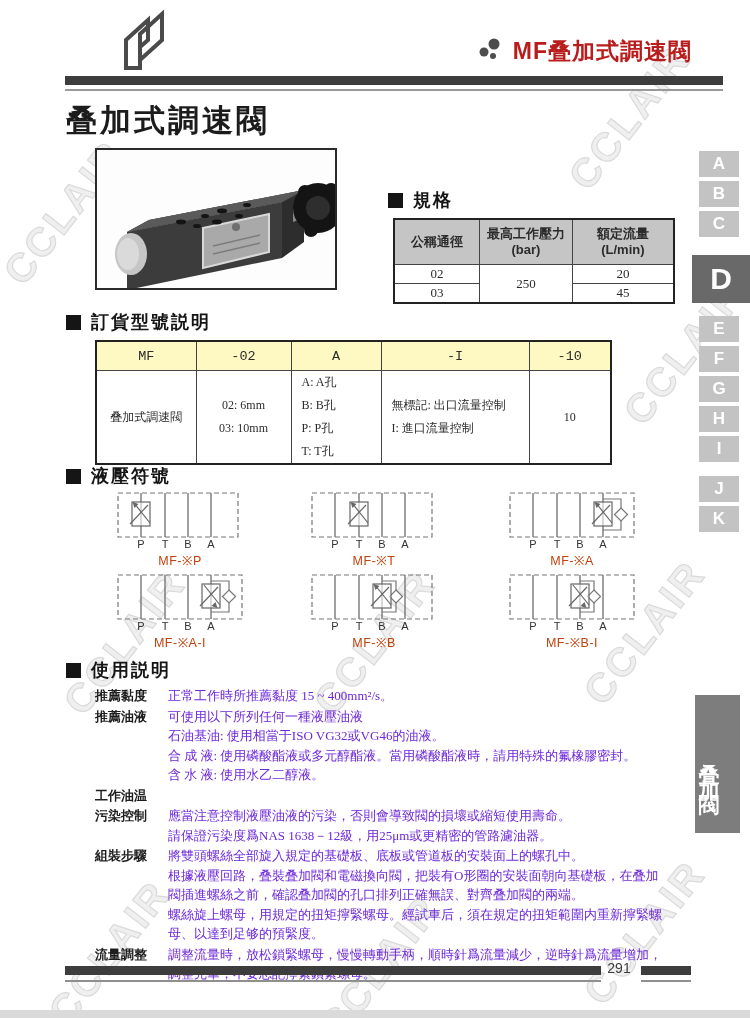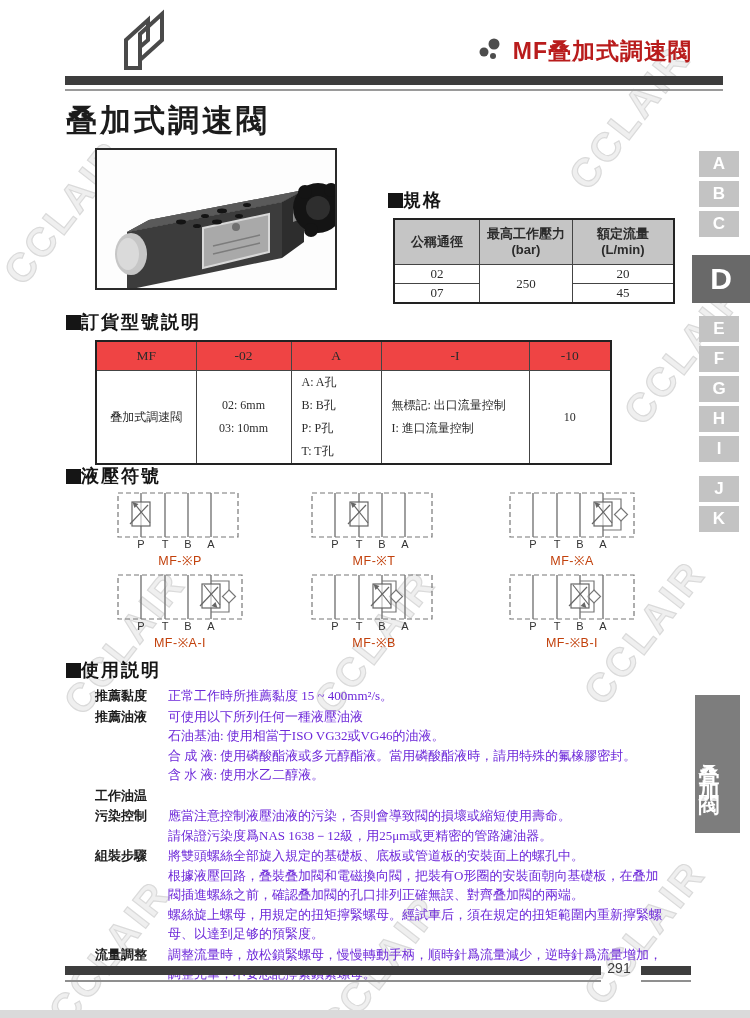--- a/index.html
+++ b/index.html
@@ -17,34 +17,34 @@
              color:#b91c1c;letter-spacing:1px;}
   .hdr-bar{position:absolute;left:65px;top:76px;width:658px;height:9px;background:#3d3d3d;}
   .hdr-line{position:absolute;left:65px;top:89px;width:658px;height:2px;background:#9a9a9a;}
   
   .page-title{position:absolute;left:66px;top:100px;font-family:"Liberation Sans",sans-serif;
               font-weight:bold;font-size:31px;color:#1c1c1c;letter-spacing:3px;}
   
   .photo{position:absolute;left:95px;top:148px;width:242px;height:142px;border:2px solid #2a2a2a;
          background:#fdfdfd;box-sizing:border-box;}
   
-  .sec{position:absolute;display:flex;align-items:center;
+  .sec{position:absolute;display:flex;align-items:center;gap:10px;
        font-family:"Liberation Sans",sans-serif;font-weight:bold;font-size:18px;color:#151515;
        letter-spacing:2px;}
   .sq{width:15px;height:15px;background:#151515;display:inline-block;}
   
   table{border-collapse:collapse;table-layout:fixed;}
   td,th{border:1px solid #444;text-align:center;vertical-align:middle;padding:0 3px;
         overflow:hidden;}
   .spec-table{position:absolute;left:393px;top:218px;width:282px;border:2px solid #222;}
   .spec-table th{background:#c5c5c5;font-family:"Liberation Sans",sans-serif;font-size:13px;
                  height:44px;line-height:1.25;font-weight:bold;white-space:pre-line;}
   .spec-table td{height:18px;font-size:13px;}
   .order-table{position:absolute;left:95px;top:340px;width:515px;border:2px solid #222;}
-  .order-table .r1 td{background:#ef4444;height:28px;font-family:Liberation Serif, serif;
+  .order-table .r1 td{background:#fef9c3;height:28px;font-family:Liberation Mono, monospace;
                       font-size:13.5px;}
   .order-table .r2 td{background:#e2e2e2;height:28px;font-family:"Liberation Sans",sans-serif;
                       font-weight:bold;font-size:13.5px;letter-spacing:1px;}
   .order-table .r3 td{height:66px;font-size:12px;white-space:pre-line;line-height:23px;}
   .order-table .r3 td.la{text-align:left;padding-left:10px;}
   
   .diagram{position:absolute;width:130px;height:76px;}
   .diagram svg{position:absolute;left:0;top:0;}
   .ports{position:absolute;top:46px;left:0;width:130px;height:12px;}
   .ports span{position:absolute;width:20px;text-align:center;font-family:"Liberation Sans",sans-serif;
@@ -166,21 +166,21 @@
 (bar)</th>
         <th>額定流量
 (L/min)</th>
       </tr>
       <tr>
         <td>02</td>
         <td rowspan="2">250</td>
         <td>20</td>
       </tr>
       <tr>
-        <td>07</td>
+        <td>03</td>
         <td>45</td>
       </tr>
     </tbody>
       </table>
 
     <div class="sec" style="left:66px;top:310px">
       <span class="sq"></span>
       <span>訂貨型號説明</span>
     </div>
     <table class="order-table">

